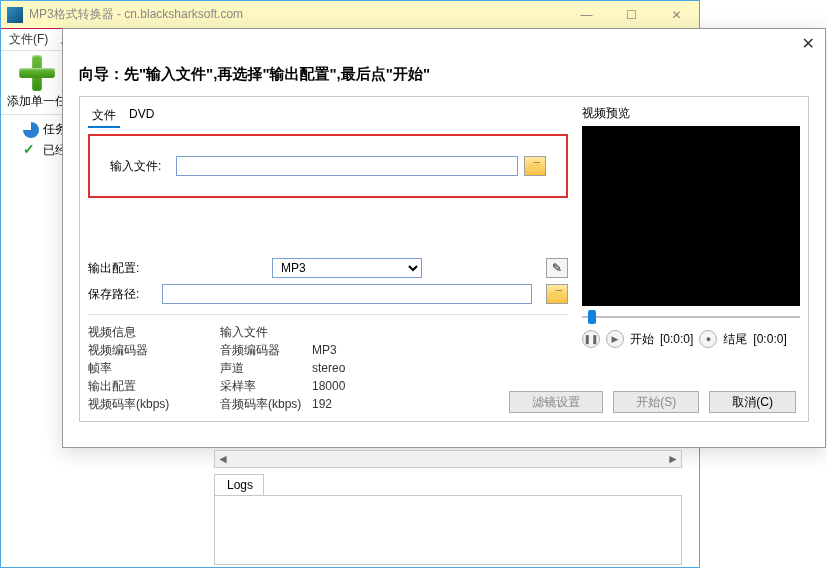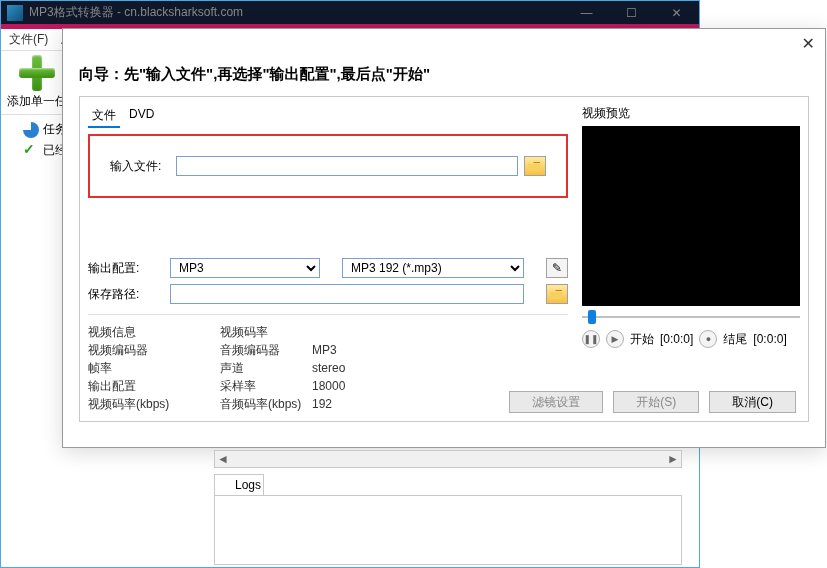--- a/index.html
+++ b/index.html
@@ -1,20 +1,20 @@
 <!DOCTYPE html>
 <html><head>
 <meta charset="utf-8">
 <style>
 * { box-sizing: border-box; margin: 0; padding: 0; font-family: "Microsoft YaHei", "SimSun", sans-serif; font-size: 12px; }
 body { background: #fff; width: 827px; height: 568px; overflow: hidden; position: relative; }
 
 
 .bg-window { position: absolute; top: 0; left: 0; width: 700px; height: 568px; border: 1px solid #4aa8e6; }
-.bg-titlebar { height: 28px; background: #0f172a; display: flex; align-items: center; border-bottom: 5px solid #be185d; }
+.bg-titlebar { height: 28px; background: #fef9c3; display: flex; align-items: center; border-bottom: 1px solid #be185d; }
 .bg-titlebar .icon { width: 16px; height: 16px; margin: 0 6px; background: linear-gradient(135deg,#3090c0,#105080); }
 .bg-titlebar .title { flex: 1; color: #888; }
 .bg-titlebar .ctrl { width: 45px; height: 28px; display: flex; align-items: center; justify-content: center; color: #888; }
 .bg-titlebar .ctrl.close { width: 45px; }
 .bg-menubar { height: 22px; padding: 2px 8px; display: flex; gap: 12px; align-items: center; border-bottom: 1px solid #e0e0e0; font-size: 12px; color: #333; }
 .bg-toolbar { padding: 4px 6px; display: flex; align-items: center; gap: 8px; border-bottom: 1px solid #e0e0e0; }
 .add-btn { display: flex; flex-direction: column; align-items: center; gap: 2px; cursor: pointer; }
 .plus-icon { width: 36px; height: 36px; position: relative; }
 .plus-icon::before, .plus-icon::after { content: ""; position: absolute; background: linear-gradient(#6ec040,#3a9010); border-radius: 3px; box-shadow: inset 0 1px 2px rgba(255,255,255,.6); }
 .plus-icon::before { left: 13px; top: 0; width: 10px; height: 36px; }
@@ -37,21 +37,21 @@
 .cols { display: flex; gap: 14px; }
 .col-left { flex: 1; }
 .col-right { width: 218px; }
 
 .tabs { display: flex; gap: 5px; margin-bottom: 6px; }
 .tab { padding: 2px 4px; }
 .tab.active { border-bottom: 2px solid #0078d7; }
 
 .highlight-box { border: 2px solid #e03030; padding: 20px; display: flex; align-items: center; gap: 6px; margin-bottom: 60px; }
 .lbl { width: 60px; text-align: left; }
-.row { display: flex; align-items: center; gap: 22px; margin-bottom: 6px; justify-content: space-between; }
+.row { display: flex; align-items: center; gap: 14px; margin-bottom: 6px; justify-content: space-between; }
 .row .lbl { }
 input.txt, select.sel { border: 1px solid #7a9fcf; height: 20px; padding: 0 4px; background: #fff; }
 input.txt { flex: 1; }
 select.sel { }
 .browse-btn { width: 22px; height: 20px; border: 1px solid #a0a0a0; background: linear-gradient(#ffe9a0,#f8c040); display: flex; align-items: center; justify-content: center; cursor: pointer; }
 .browse-btn svg { width: 14px; height: 12px; }
 .edit-btn { width: 22px; height: 20px; border: 1px solid #a0a0a0; background: #f4f4f4; display: flex; align-items: center; justify-content: center; cursor: pointer; font-size: 11px; }
 
 .info-cols { display: flex; gap: 40px; margin-top: 10px; color: #333; border-top: 1px solid #e0e0e0; padding-top: 8px; }
 .info-col { line-height: 18px; }
@@ -70,21 +70,21 @@
 
 .dlg-buttons { position: absolute; right: 12px; bottom: 8px; display: flex; gap: 10px; }
 .btn { min-width: 72px; height: 22px; border: 1px solid #adadad; background: #e9e9e9; padding: 0 22px; cursor: pointer; }
 .btn.disabled { color: #888; }
 
 
 .bg-bottom { position: absolute; left: 214px; top: 450px; width: 468px; }
 .bg-scroll { height: 18px; border: 1px solid #c8c8c8; background: #f0f0f0; display: flex; align-items: center; }
 .bg-scroll .arr { width: 16px; height: 16px; display: flex; align-items: center; justify-content: center; color: #666; }
 .bg-scroll .track { flex: 1; }
-.logs-tab { margin-top: 6px; border: 1px solid #c8c8c8; border-bottom: none; width: 50px; padding: 3px 20px; background: #fff; }
+.logs-tab { margin-top: 6px; border: 1px solid #c8c8c8; border-bottom: none; width: 50px; padding: 3px 12px; background: #fff; }
 .logs-box { border: 1px solid #c8c8c8; height: 70px; background: #fff; }
 .yong { position: absolute; left: 670px; top: 454px; font-size: 12px; }
 </style>
 </head>
 <body>
 
 <div class="bg-window">
   <div class="bg-titlebar">
     <div class="icon"></div>
     <div class="title">MP3格式转换器 - cn.blacksharksoft.com</div>
@@ -141,23 +141,20 @@
                   <path d="M0 4h13l-2 7H0z" fill="#f8d060"></path>
                 </svg>
             </div>
           </div>
 
           <div class="row">
             <span class="lbl">输出配置:</span>
             <select class="sel" style="width:150px">
               <option>MP3</option>
             </select>
-            <select class="sel" style="flex:1">
-              <option>MP3 192 (*.mp3)</option>
-            </select>
             <div class="edit-btn">
               <span>✎</span>
             </div>
           </div>
 
           <div class="row">
             <span class="lbl">保存路径:</span>
             <input class="txt" type="text" value="" style="">
             <div class="browse-btn">
               <svg viewBox="0 0 14 12">
@@ -181,21 +178,21 @@
               <div class="kv">
                   <span class="k">输出配置</span>
                   <span class="v"></span>
                 </div>
               <div class="kv">
                   <span class="k">视频码率(kbps)</span>
                   <span class="v"></span>
                 </div>
             </div>
             <div class="info-col">
-              <div class="hdr">视频码率</div>
+              <div class="hdr">输入文件</div>
               <div class="kv">
                   <span class="k">音频编码器</span>
                   <span class="v">MP3</span>
                 </div>
               <div class="kv">
                   <span class="k">声道</span>
                   <span class="v">stereo</span>
                 </div>
               <div class="kv">
                   <span class="k">采样率</span>

